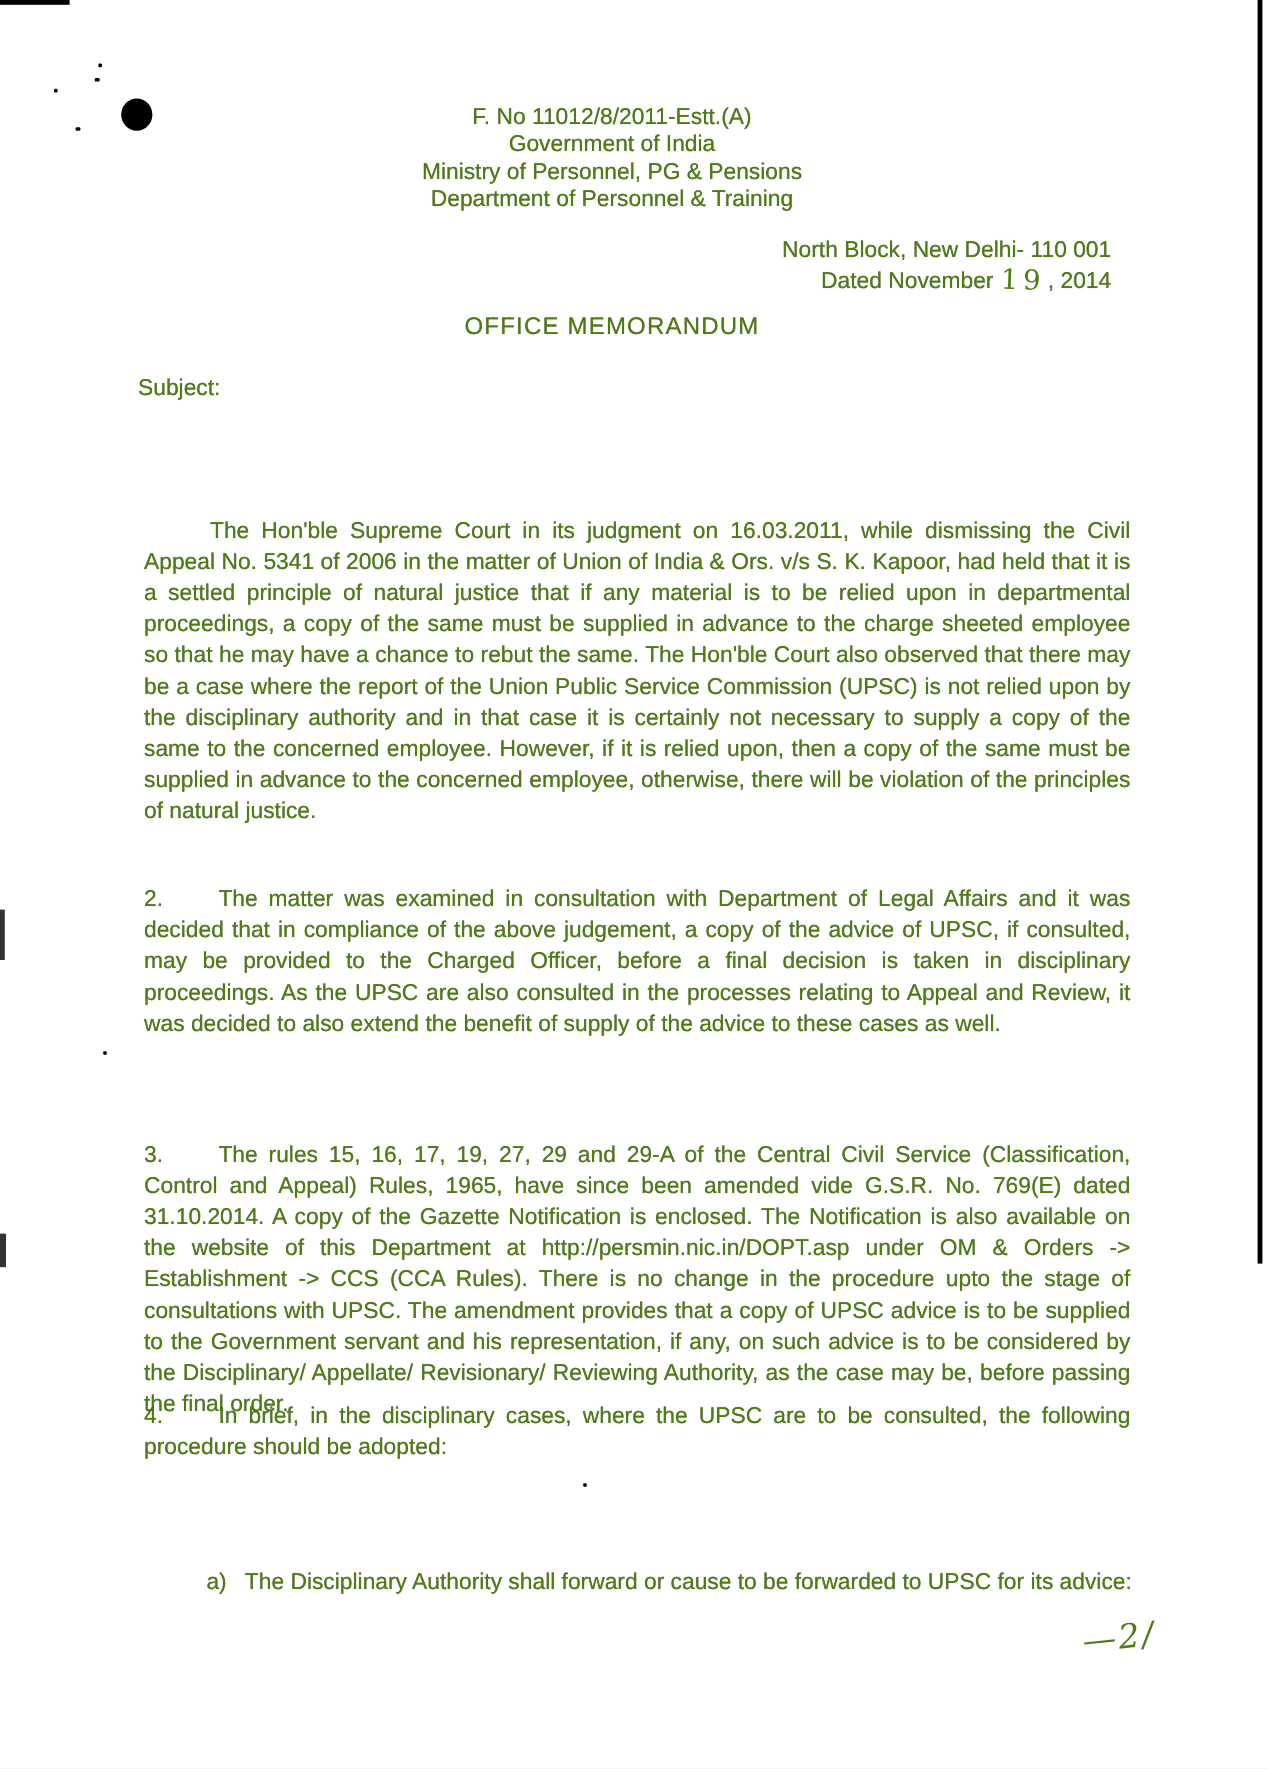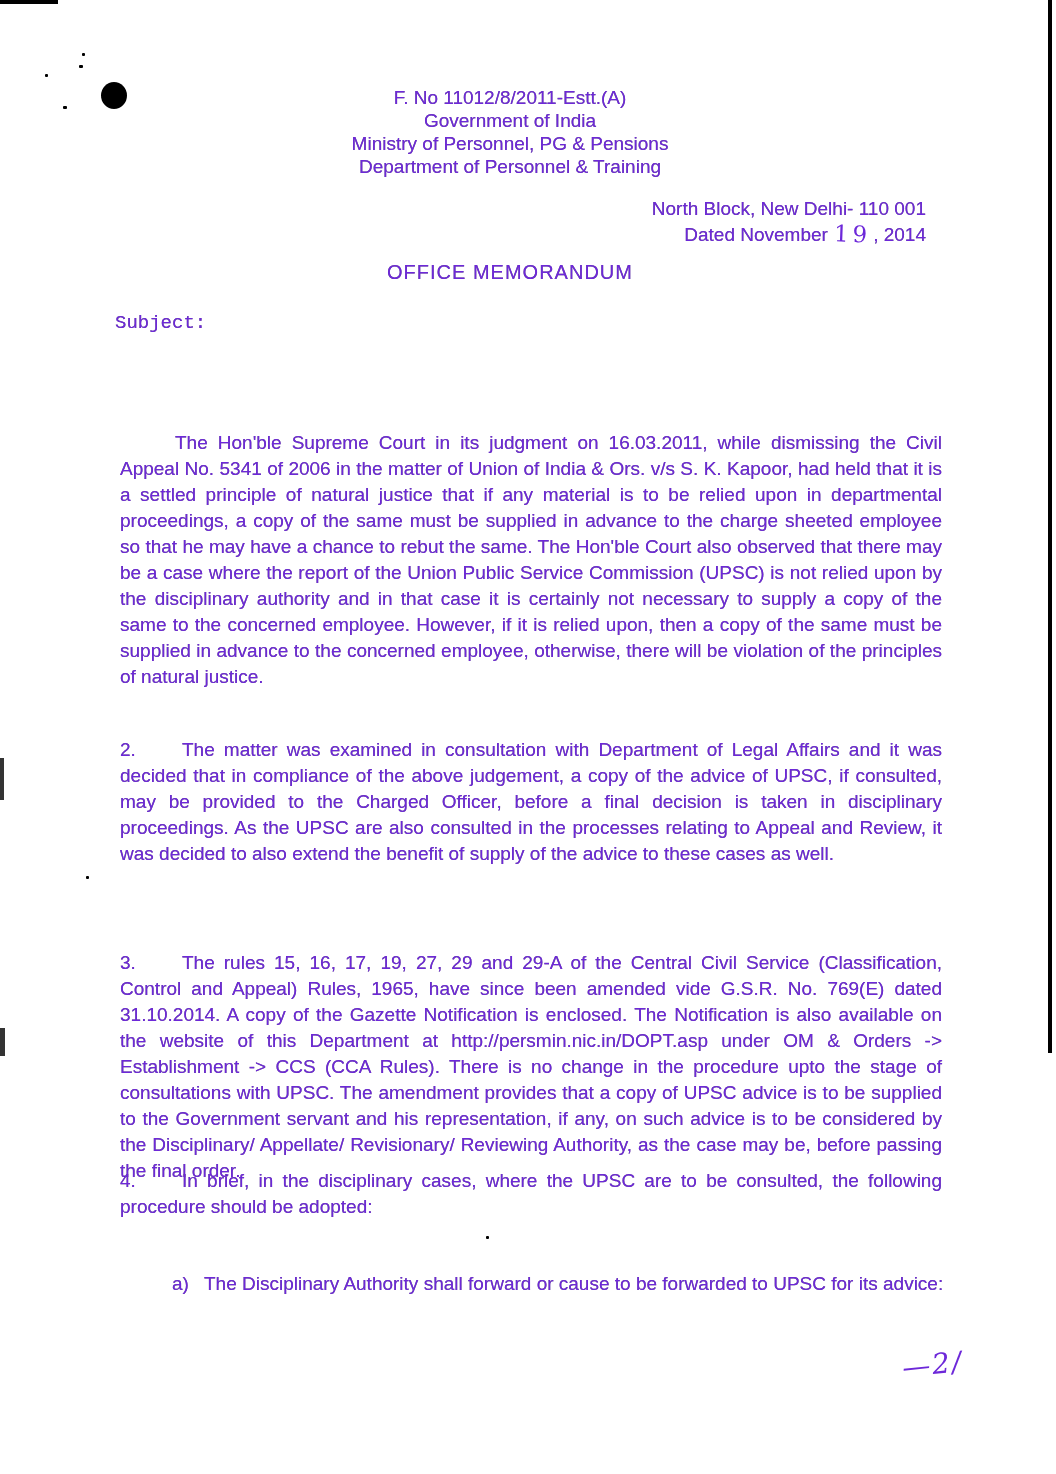--- a/index.html
+++ b/index.html
@@ -7,21 +7,21 @@
     padding: 0;
     background: #e8e8e8;
   }
   .page {
     position: relative;
     width: 1056px;
     height: 1474px;
     background: #ffffff;
     overflow: hidden;
     font-family: "Liberation Sans", sans-serif;
-    color: #6d28d9;
+    color: #4d7c0f;
     text-shadow: 0 0 0.6px rgba(0,0,0,0.55);
   }
   
   .artifact { position: absolute; background: #000; }
   .punch-hole { left: 101px; top: 82px; width: 26px; height: 27px; border-radius: 50%; }
   .top-line   { left: 0; top: 0; width: 58px; height: 4px; }
   .right-line { left: 1048px; top: 0; width: 4px; height: 1053px; }
   .left-smudge-1 { left: 0; top: 758px; width: 4px; height: 42px; opacity: .8; }
   .left-smudge-2 { left: 0; top: 1028px; width: 5px; height: 28px; opacity: .8; }
   .speck { position: absolute; background: #000; border-radius: 1px; }
@@ -66,39 +66,39 @@
     letter-spacing: 1px;
   }
   .subject-row {
     position: absolute;
     top: 310px; left: 115px;
     width: 810px;
     display: flex;
     font-size: 19px;
     line-height: 27px;
   }
-  .subject-label { width: 122px; flex: 0 0 122px; font-family: Liberation Mono, monospace; }
+  .subject-label { width: 122px; flex: 0 0 122px; }
   .subject-text  { width: 688px; text-align: justify; }
   
   .para {
     position: absolute;
     left: 120px;
     width: 822px;
     font-size: 19px;
     line-height: 26px;
     text-align: justify;
   }
   .para-1 { top: 430px; text-indent: 55px; }
   .para-2 { top: 737px; }
   .para-3 { top: 902px; margin-top: 48px; }
   .para-4 { top: 1168px; }
   .pnum { display: inline-block; width: 62px; text-indent: 0; }
   .list-item {
     position: absolute;
-    left: 172px; top: 1270px;
+    left: 172px; top: 1305px;
     width: 772px;
     font-size: 19px;
     line-height: 27px;
     padding-left: 32px;
     text-indent: -32px;
   }
   .list-marker { display: inline-block; width: 32px; text-indent: 0; }
   
   .page-marker {
     position: absolute;

